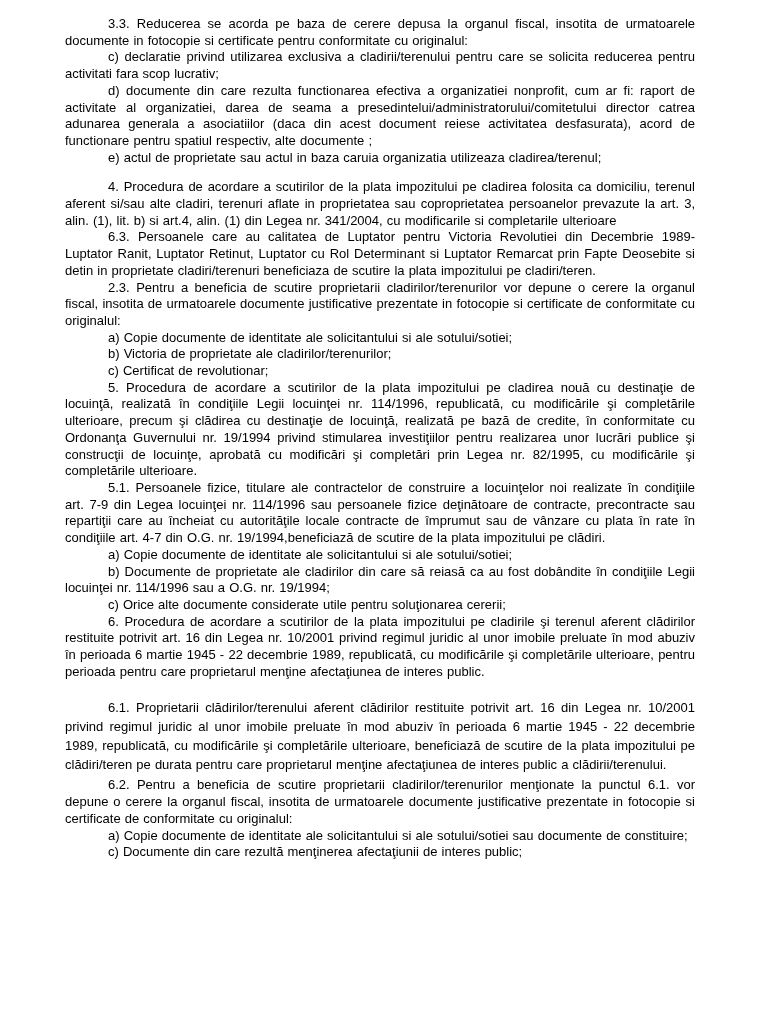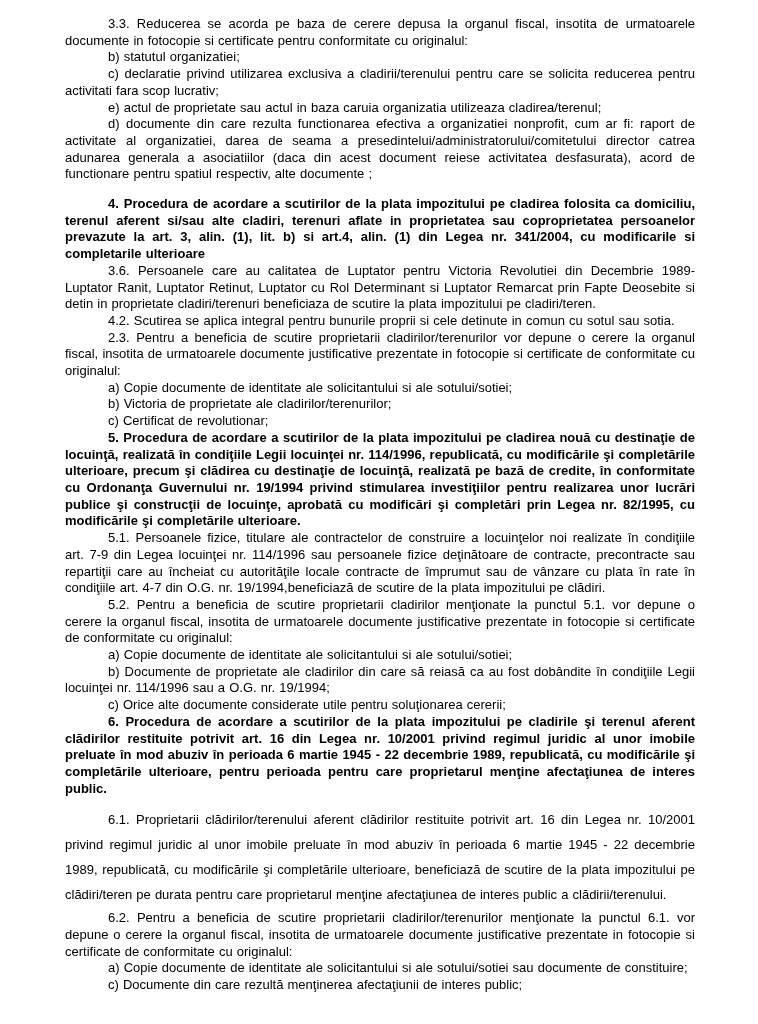--- a/index.html
+++ b/index.html
@@ -23,51 +23,48 @@
     line-height: 16.7px;
     color: #000000;
   }
   .doc-body p.para {
     margin: 0;
     text-align: justify;
     text-indent: 43px;
     word-spacing: 0.5px;
   }
   .doc-body p.bold {
-    font-weight: bold;
+    font-weight: normal;
   }
   .doc-body p.gap-before {
     margin-top: 13px;
   }
   .doc-body p.wide-leading {
-    line-height: 25px;
-    margin-top: 10px;
+    line-height: 19px;
+    margin-top: 18px;
     margin-bottom: 3px;
   }
 </style>
 </head>
 <body>
 
 <div class="page">
   <div class="doc-body">
       <p class="para">3.3. Reducerea se acorda pe baza de cerere depusa la organul fiscal, insotita de urmatoarele documente in fotocopie si certificate pentru conformitate cu originalul:</p>
-      <p class="para">b) statutul organizatiei;</p>
       <p class="para">c) declaratie privind utilizarea exclusiva a cladirii/terenului pentru care se solicita reducerea pentru activitati fara scop lucrativ;</p>
+      <p class="para">d) documente din care rezulta functionarea efectiva a organizatiei nonprofit, cum ar fi: raport de activitate al organizatiei, darea de seama a presedintelui/administratorului/comitetului director catrea adunarea generala a asociatiilor (daca din acest document reiese activitatea desfasurata), acord de functionare pentru spatiul respectiv, alte documente ;</p>
       <p class="para">e) actul de proprietate sau actul in baza caruia organizatia utilizeaza cladirea/terenul;</p>
-      <p class="para">d) documente din care rezulta functionarea efectiva a organizatiei nonprofit, cum ar fi: raport de activitate al organizatiei, darea de seama a presedintelui/administratorului/comitetului director catrea adunarea generala a asociatiilor (daca din acest document reiese activitatea desfasurata), acord de functionare pentru spatiul respectiv, alte documente ;</p>
       <p class="para bold gap-before">4. Procedura de acordare a scutirilor de la plata impozitului pe cladirea folosita ca domiciliu, terenul aferent si/sau alte cladiri, terenuri aflate in proprietatea sau coproprietatea persoanelor prevazute la art. 3, alin. (1), lit. b) si art.4, alin. (1) din Legea nr. 341/2004, cu modificarile si completarile ulterioare</p>
-      <p class="para">3.6. Persoanele care au calitatea de Luptator pentru Victoria Revolutiei din Decembrie 1989- Luptator Ranit, Luptator Retinut, Luptator cu Rol Determinant si Luptator Remarcat prin Fapte Deosebite si detin in proprietate cladiri/terenuri  beneficiaza de scutire la plata impozitului pe cladiri/teren.</p>
-      <p class="para">4.2. Scutirea se aplica integral pentru bunurile proprii si cele detinute in comun cu sotul sau sotia.</p>
+      <p class="para">6.3. Persoanele care au calitatea de Luptator pentru Victoria Revolutiei din Decembrie 1989- Luptator Ranit, Luptator Retinut, Luptator cu Rol Determinant si Luptator Remarcat prin Fapte Deosebite si detin in proprietate cladiri/terenuri  beneficiaza de scutire la plata impozitului pe cladiri/teren.</p>
       <p class="para">2.3. Pentru a beneficia de scutire proprietarii cladirilor/terenurilor vor depune o cerere la organul fiscal, insotita de urmatoarele documente justificative prezentate in fotocopie si certificate de conformitate cu originalul:</p>
       <p class="para">a) Copie documente de identitate ale solicitantului si ale sotului/sotiei;</p>
       <p class="para">b) Victoria de proprietate ale cladirilor/terenurilor;</p>
       <p class="para">c) Certificat de revolutionar;</p>
       <p class="para bold">5. Procedura de acordare a scutirilor de la plata impozitului pe cladirea nouă cu destinaţie de locuinţă, realizată în condiţiile Legii locuinţei nr. 114/1996, republicată, cu modificările şi completările ulterioare, precum şi clădirea cu destinaţie de locuinţă, realizată pe bază de credite, în conformitate cu Ordonanţa Guvernului nr. 19/1994 privind stimularea investiţiilor pentru realizarea unor lucrări publice şi construcţii de locuinţe, aprobată cu modificări şi completări prin Legea nr. 82/1995, cu modificările şi completările ulterioare.</p>
       <p class="para">5.1. Persoanele fizice, titulare ale contractelor de construire a locuinţelor noi realizate în condiţiile art. 7-9 din Legea locuinţei nr. 114/1996 sau persoanele fizice deţinătoare de contracte, precontracte sau repartiţii care  au încheiat cu autorităţile locale contracte de împrumut sau de vânzare cu plata în rate în condiţiile art. 4-7 din O.G. nr. 19/1994,beneficiază de scutire de la plata impozitului pe clădiri.</p>
-      <p class="para">5.2. Pentru a beneficia de scutire proprietarii cladirilor menţionate la punctul 5.1. vor depune o cerere la organul fiscal, insotita de urmatoarele documente justificative prezentate in fotocopie si certificate de conformitate cu originalul:</p>
       <p class="para">a) Copie documente de identitate ale solicitantului si ale sotului/sotiei;</p>
       <p class="para">b) Documente de proprietate ale cladirilor din care să reiasă ca au fost dobândite în condiţiile Legii locuinţei nr. 114/1996 sau a O.G. nr. 19/1994;</p>
       <p class="para">c) Orice alte documente considerate utile pentru soluţionarea cererii;</p>
       <p class="para bold">6. Procedura de acordare a scutirilor de la plata impozitului pe cladirile şi terenul aferent clădirilor restituite potrivit art. 16 din Legea nr. 10/2001 privind regimul juridic al unor imobile preluate în mod abuziv în perioada 6 martie 1945 - 22 decembrie 1989, republicată, cu modificările şi completările ulterioare, pentru perioada pentru care proprietarul menţine afectaţiunea de interes public.</p>
       <p class="para wide-leading">6.1. Proprietarii clădirilor/terenului aferent clădirilor restituite potrivit art. 16 din Legea nr. 10/2001 privind regimul juridic al unor imobile preluate în mod abuziv în perioada 6 martie 1945 - 22 decembrie 1989, republicată, cu modificările şi completările ulterioare, beneficiază de scutire de la plata impozitului pe clădiri/teren pe durata pentru care proprietarul menţine afectaţiunea de interes public a clădirii/terenului.</p>
       <p class="para">6.2. Pentru a beneficia de scutire proprietarii cladirilor/terenurilor menţionate la punctul 6.1. vor depune o cerere la organul fiscal, insotita de urmatoarele documente justificative prezentate in fotocopie si certificate de conformitate cu originalul:</p>
       <p class="para">a) Copie documente de identitate ale solicitantului si ale sotului/sotiei sau documente de constituire;</p>
       <p class="para">c) Documente din care rezultă menţinerea afectaţiunii de interes public;</p>
     </div>
 </div>

